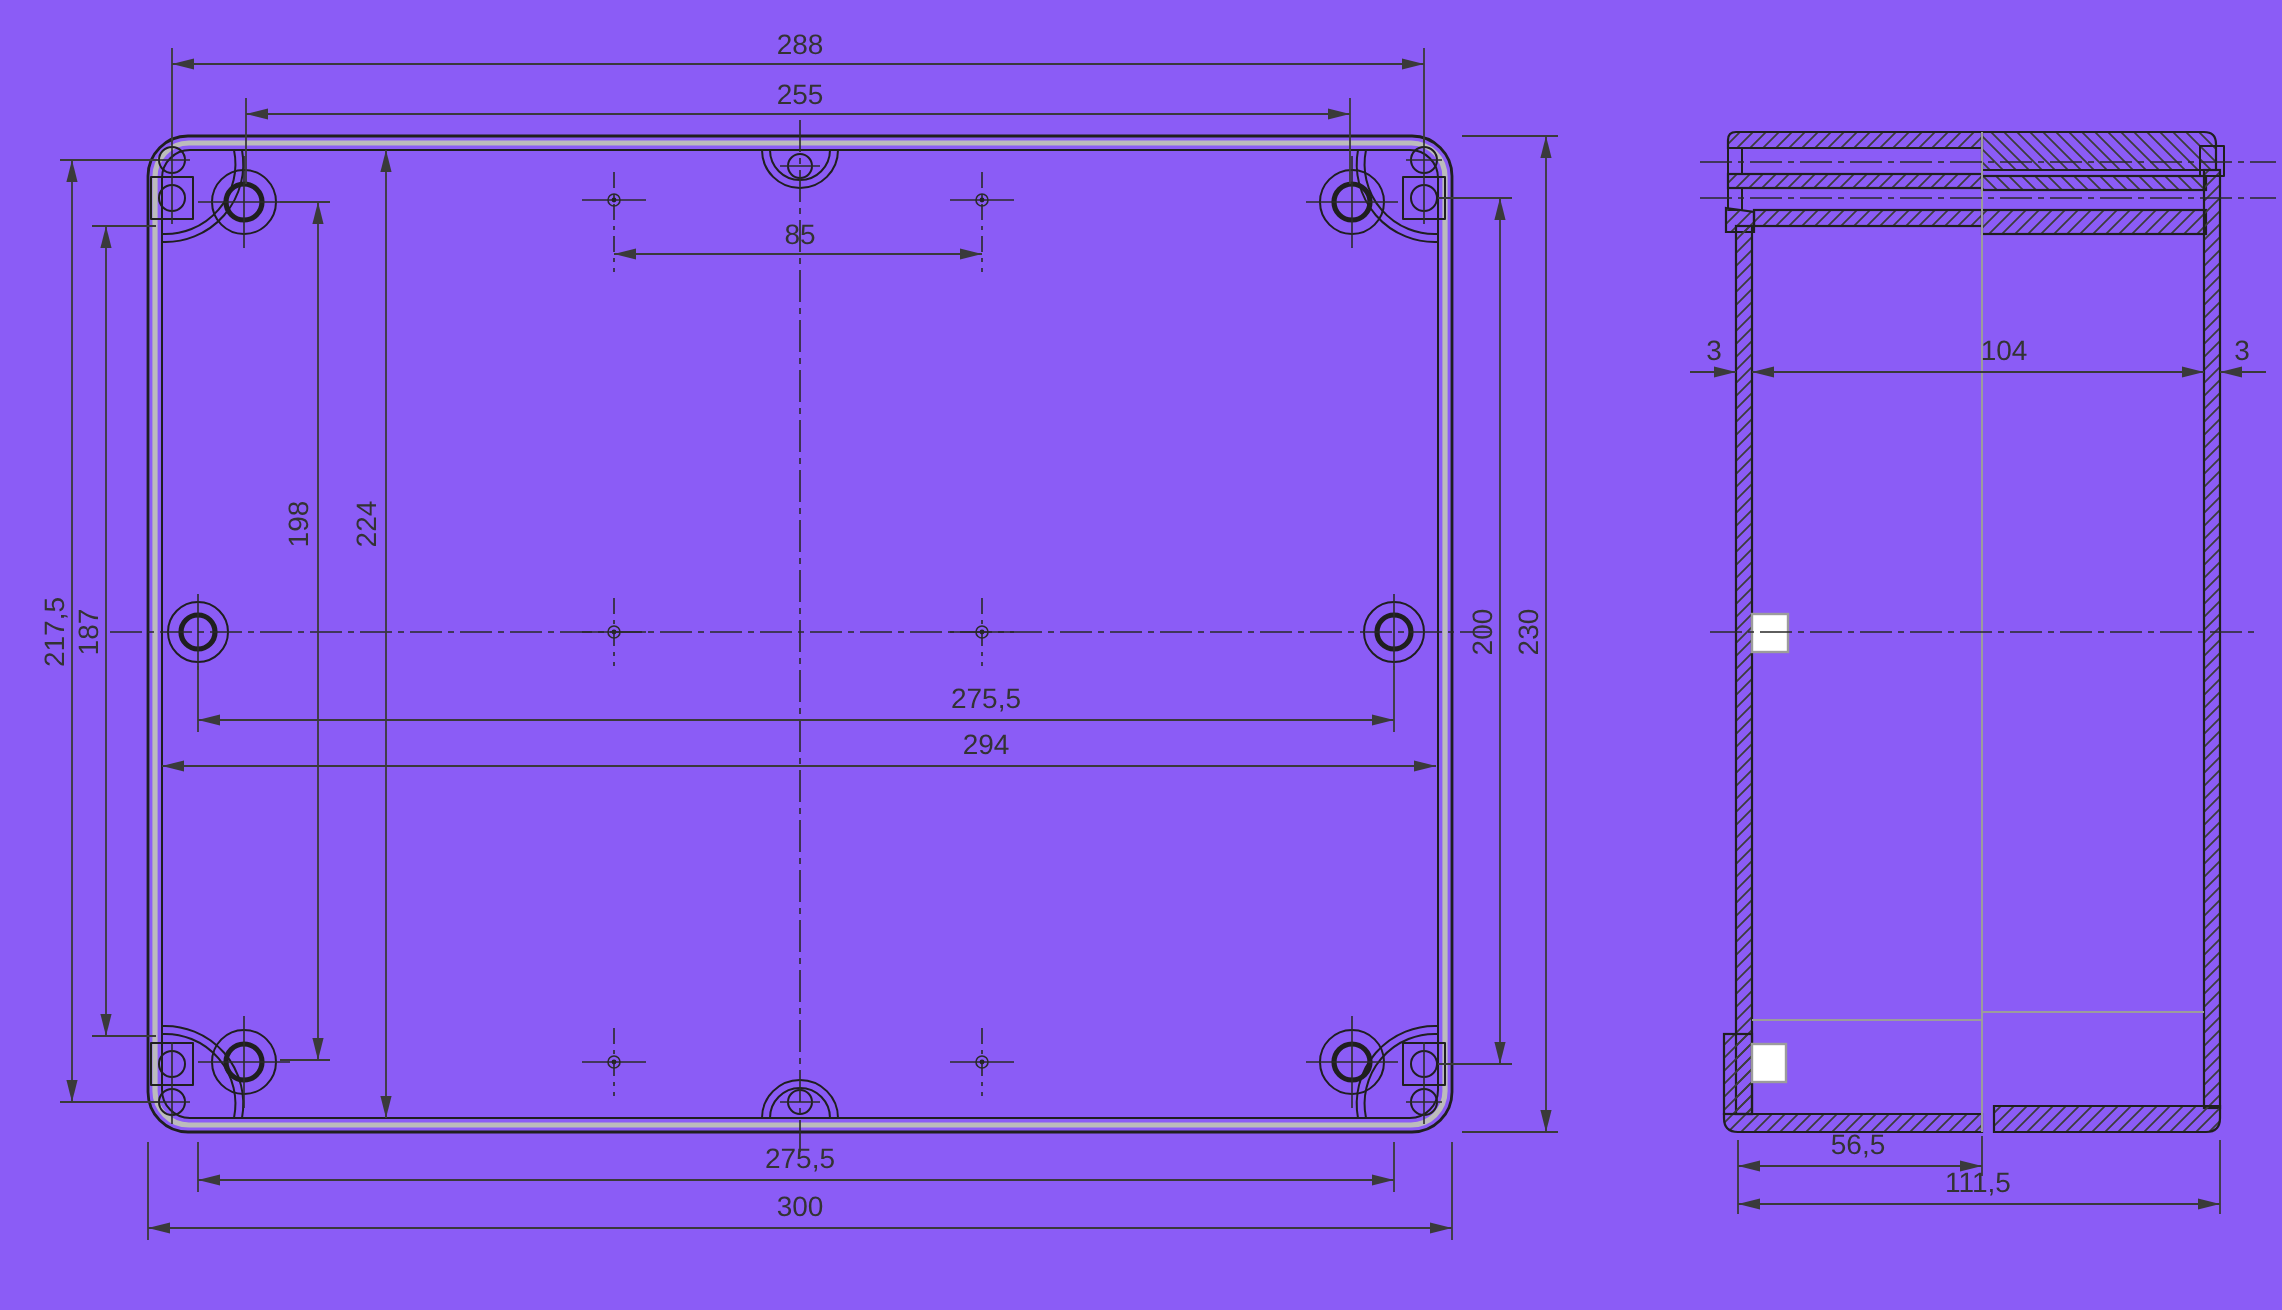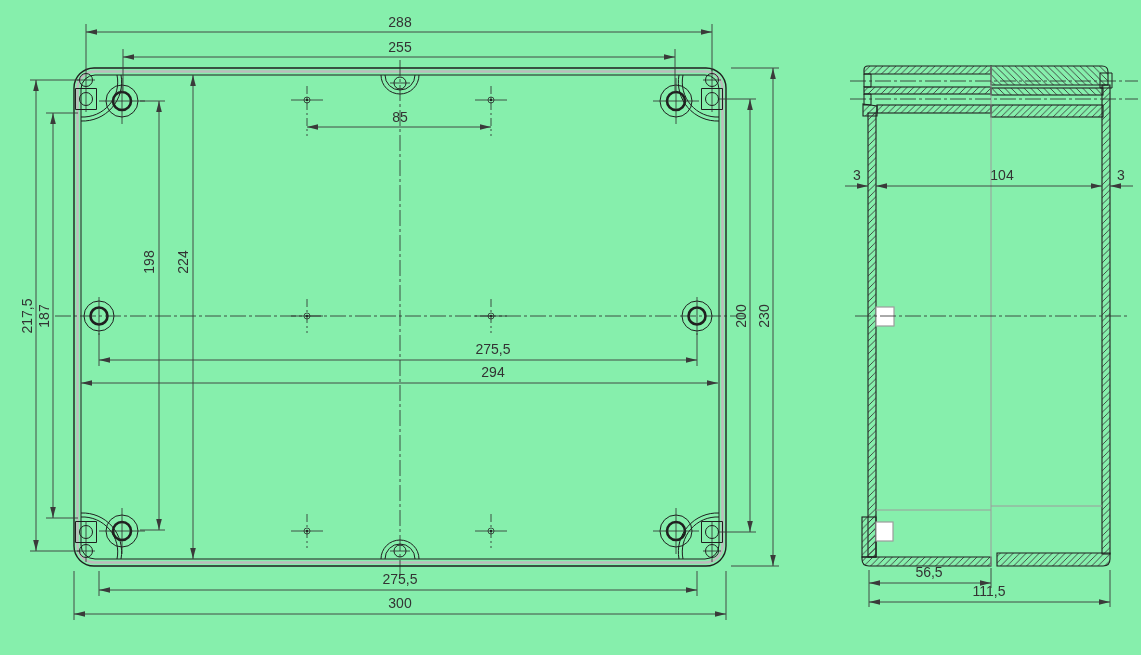--- a/index.html
+++ b/index.html
@@ -1,16 +1,16 @@
 <!DOCTYPE html>
 <html><head>
 <meta charset="utf-8">
 <style>
   html,body { margin:0; padding:0; background:#ffffff; }
-  .canvas { position:relative; width:1141px; height:655px; background:#86efac; overflow:hidden;
+  .canvas { position:relative; width:1141px; height:655px; background:#8b5cf6; overflow:hidden;
             font-family:"Liberation Sans", sans-serif; }
   svg { display:block; }
   .ln  { stroke:#1f1f1f; stroke-width:1.4; fill:none; stroke-linejoin:round; }
   .ln2 { stroke:#1f1f1f; stroke-width:1;   fill:none; stroke-linejoin:round; }
   .thin{ stroke:#2b2b2b; stroke-width:0.8; fill:none; }
   .gray{ stroke:#bcbcbc; stroke-width:2.6; fill:none; }
   .grayln { stroke:#9c9c9c; stroke-width:1; fill:none; }
   .grayrect { stroke:#9c9c9c; stroke-width:1.2; fill:#ffffff; }
   .cl  { stroke:#2a2a2a; stroke-width:0.8; fill:none; stroke-dasharray:16 3 3 3; }
   .cls { stroke:#2a2a2a; stroke-width:0.8; fill:none; stroke-dasharray:8 3 2 3; }

